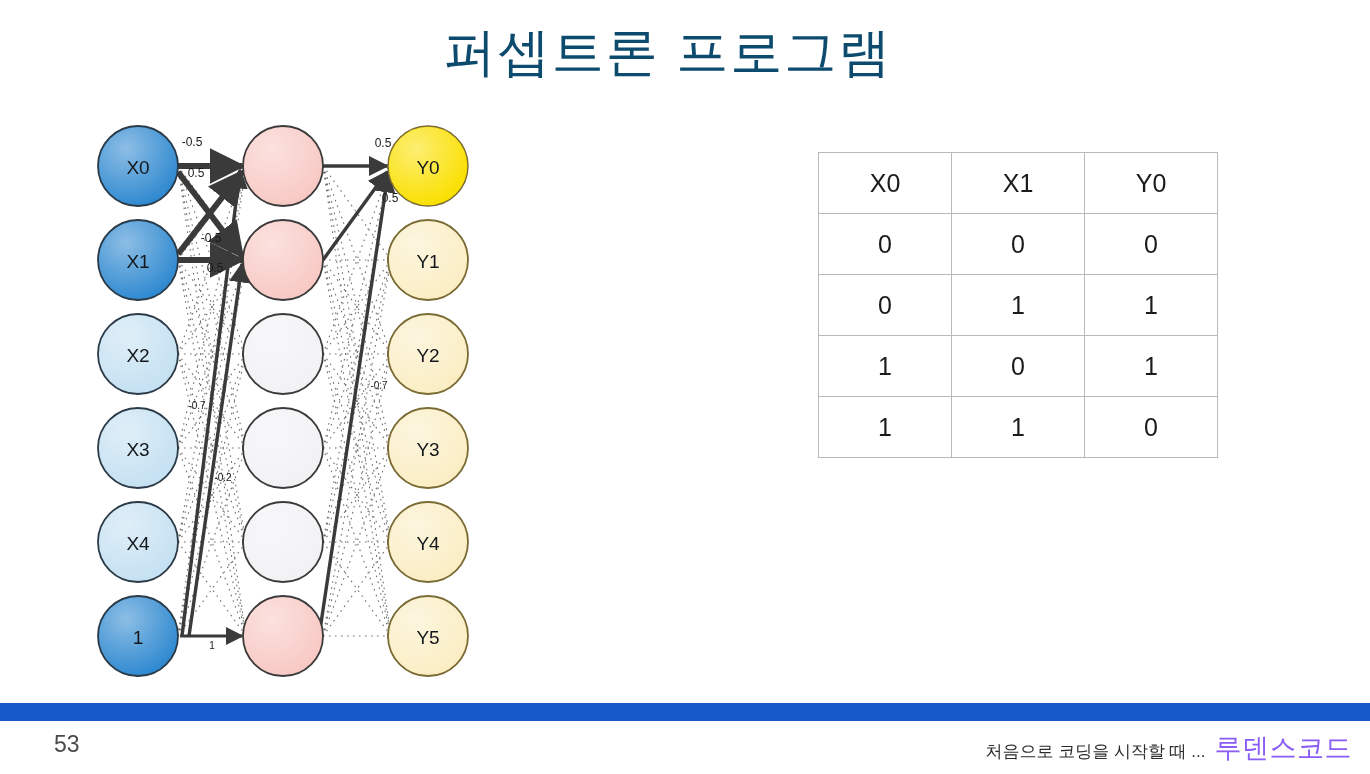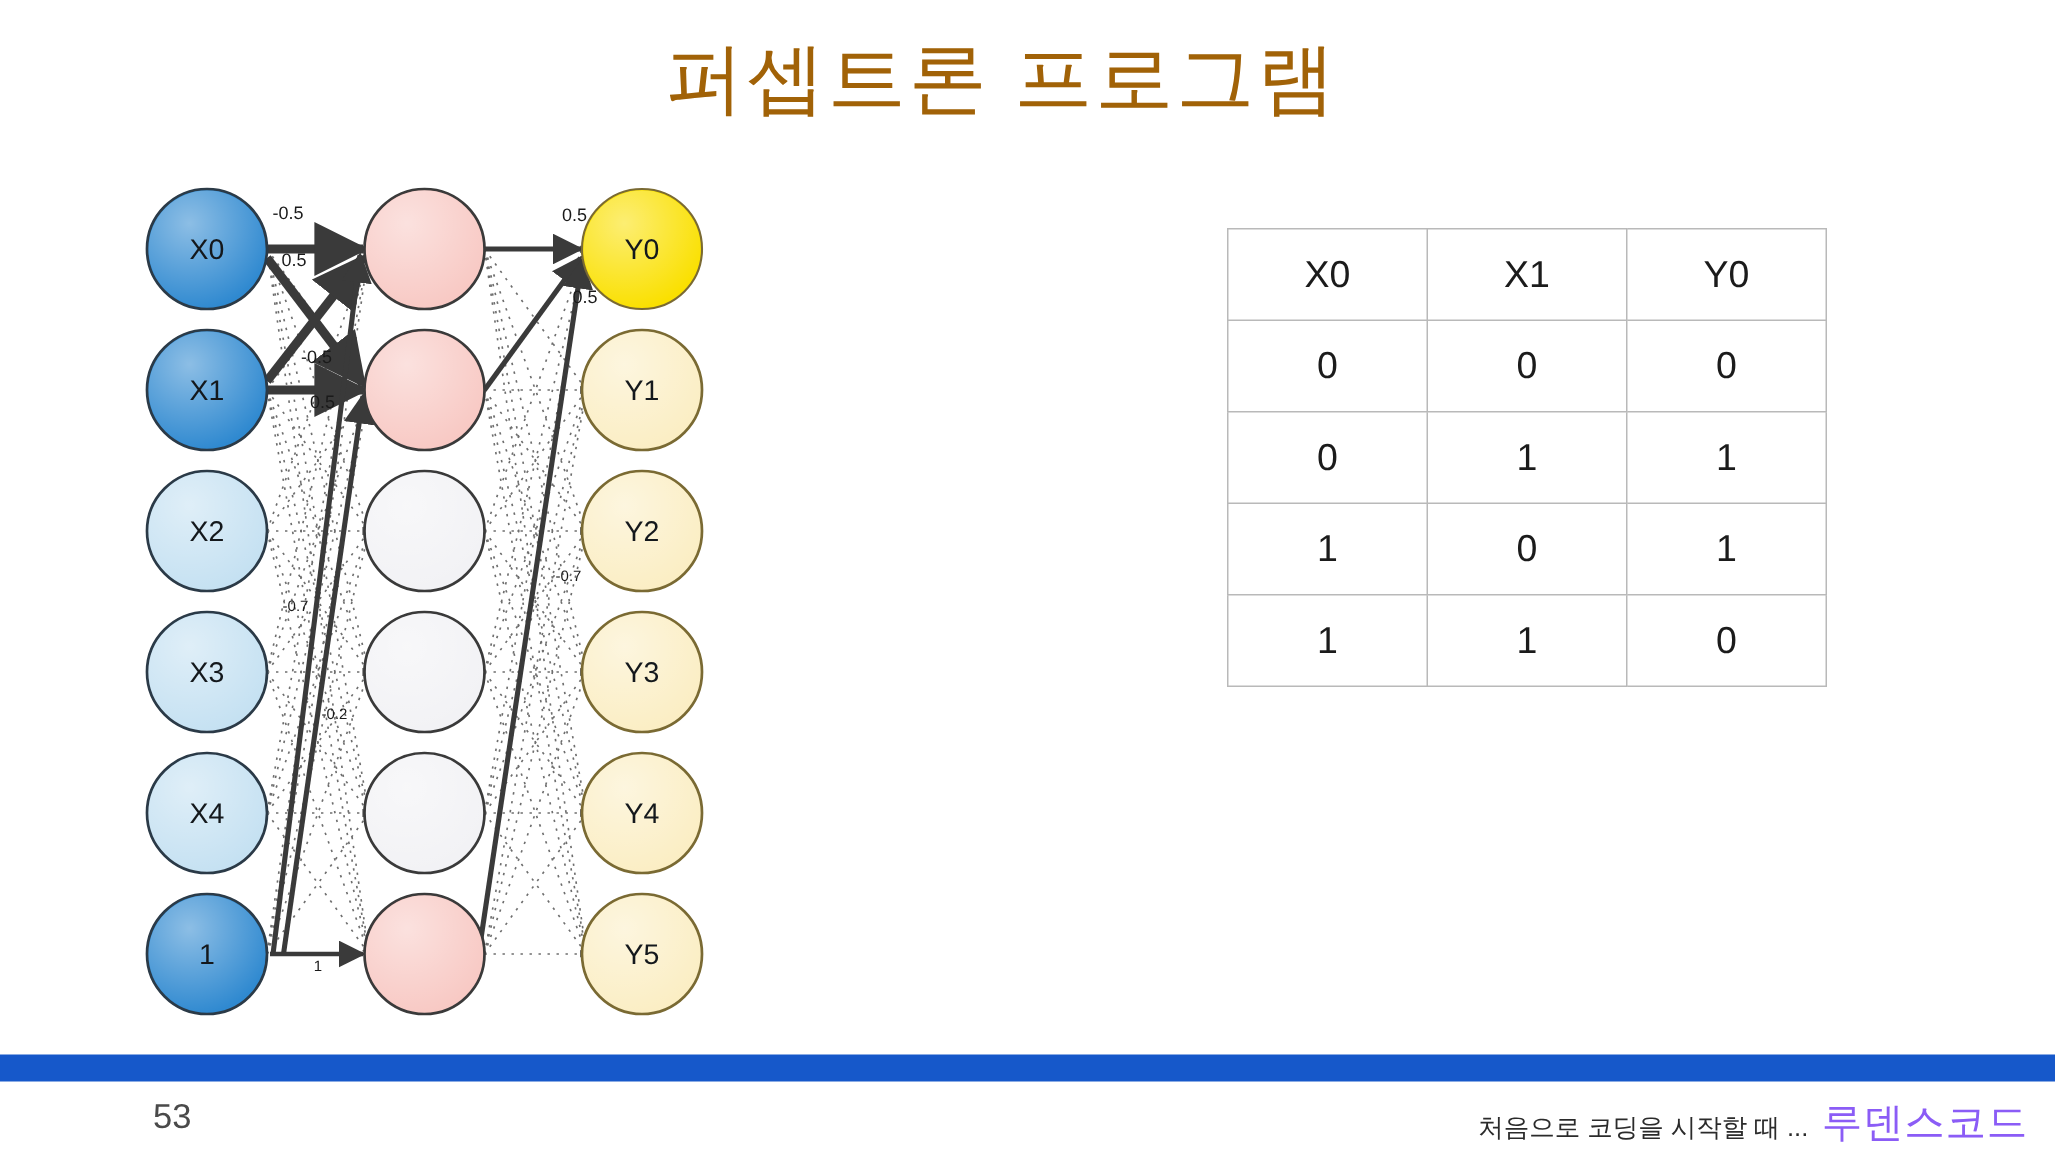--- a/index.html
+++ b/index.html
@@ -19,21 +19,21 @@
   
   #slide-title {
     position: absolute;
     top: 18px;
     left: 0;
     width: 1336px;
     text-align: center;
     font-size: 52px;
     font-weight: 400;
     letter-spacing: 2px;
-    color: #a16207;
+    color: #0c4a6e;
     white-space: nowrap;
   }
 
   
   #network-diagram {
     position: absolute;
     left: 70px;
     top: 110px;
     width: 470px;
     height: 580px;
@@ -94,21 +94,20 @@
     width: 1370px;
     height: 18px;
     background: #1658ca;
   }
   #page-number {
     position: absolute;
     left: 54px;
     top: 731px;
     font-size: 23px;
     color: #4a4a4a;
-    margin-left: 48px;
   }
   #footer-brand {
     position: absolute;
     right: 18px;
     top: 730px;
     display: flex;
     align-items: baseline;
     gap: 9px;
     white-space: nowrap;
   }

